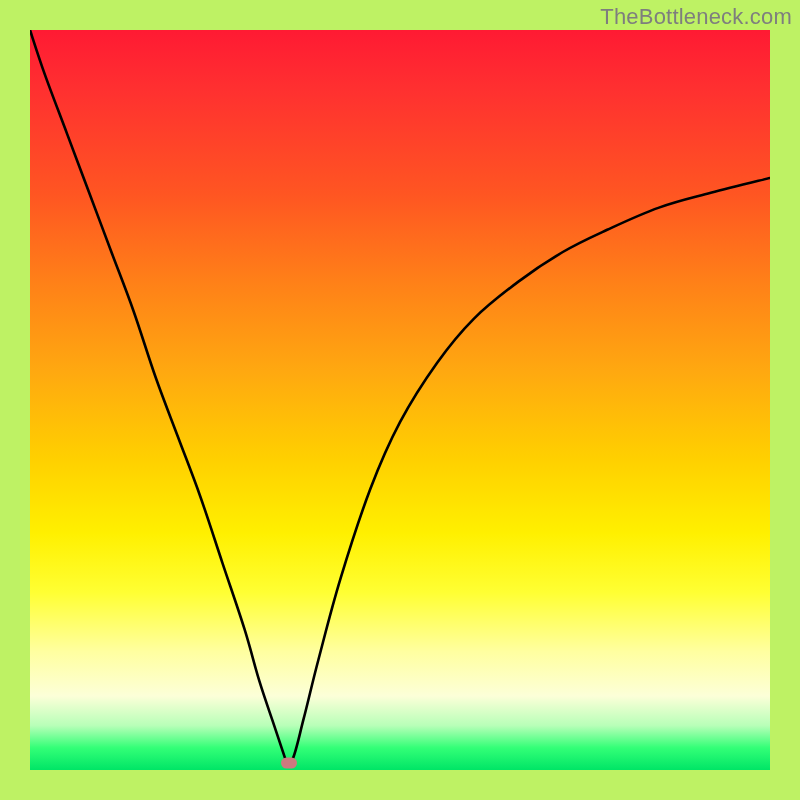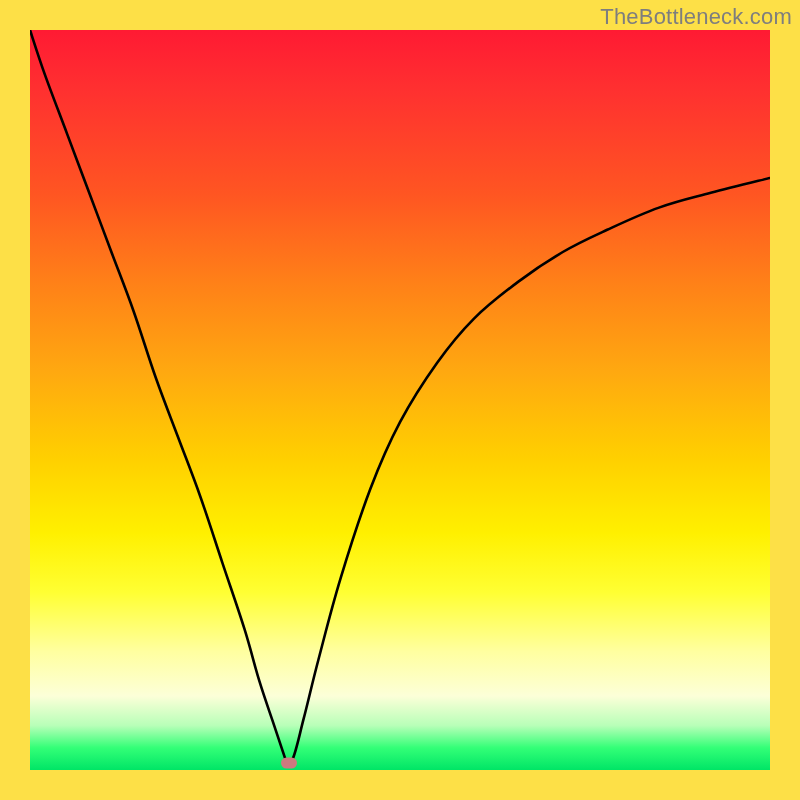--- a/index.html
+++ b/index.html
@@ -3,21 +3,21 @@
 <meta charset="utf-8">
 <style>
   * { margin: 0; padding: 0; box-sizing: border-box; }
   html, body { width: 800px; height: 800px; overflow: hidden; }
   body { background: #000; font-family: Arial, Helvetica, sans-serif; }
 
   .frame {
     position: absolute;
     top: 0; left: 0;
     width: 800px; height: 800px;
-    background: #fde047;
+    background: #bef264;
     text-align: right;
   }
 
   .plot-area {
     position: absolute;
     left: 30px;
     top: 30px;
     width: 740px;
     height: 740px;
     overflow: hidden;

